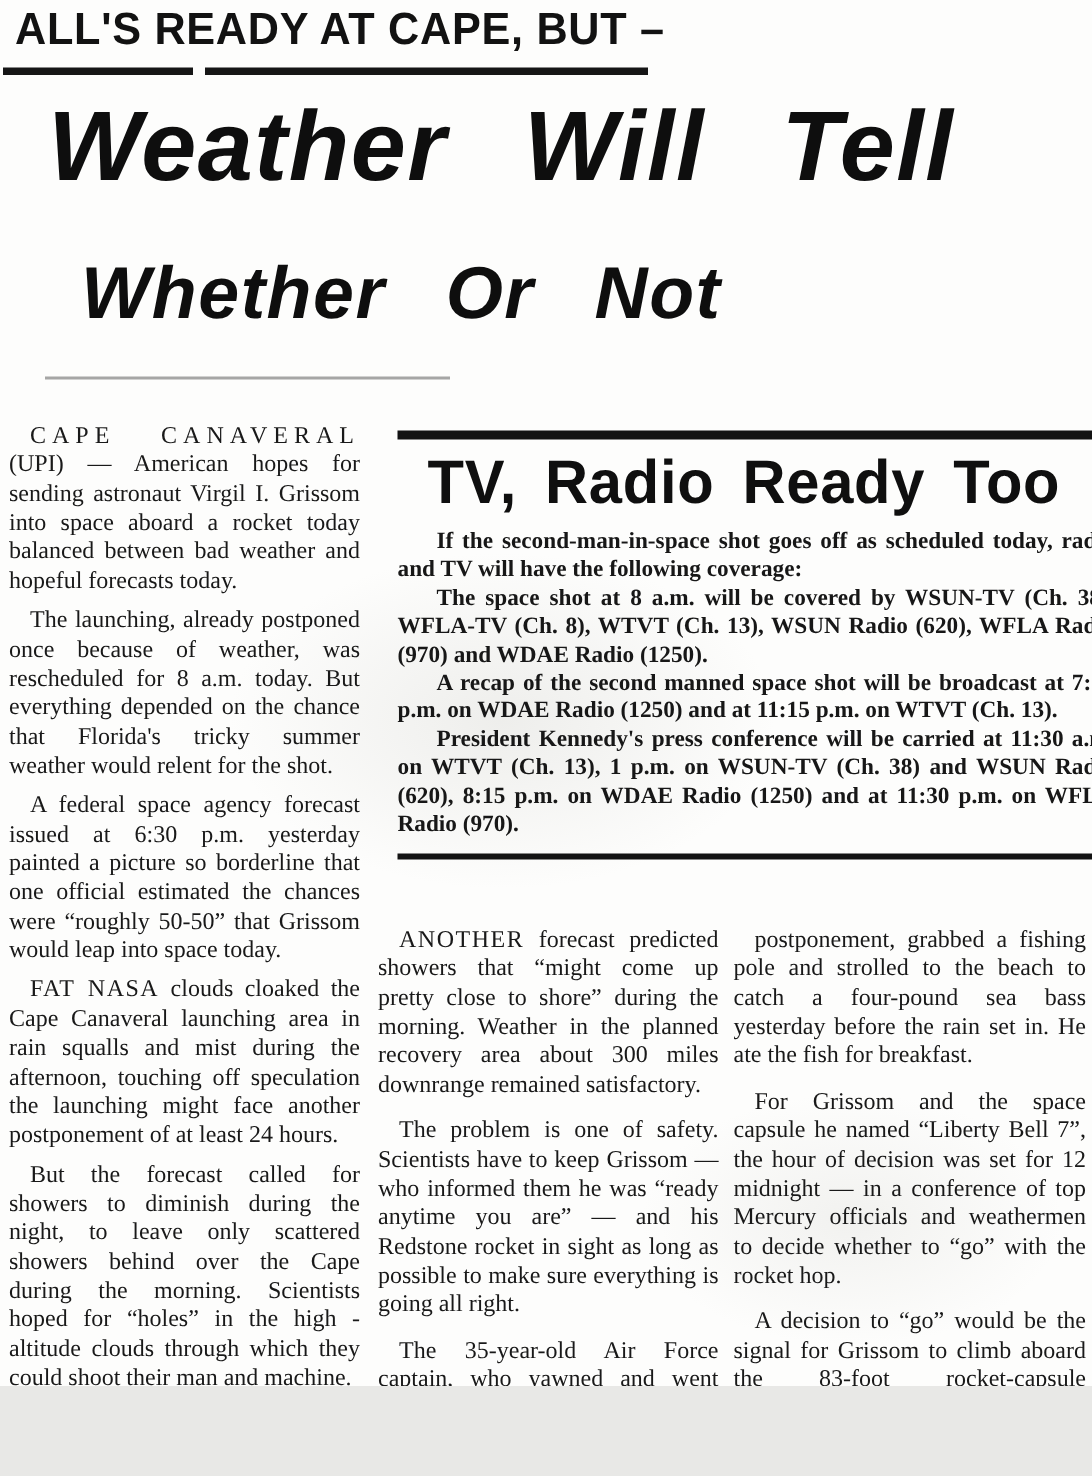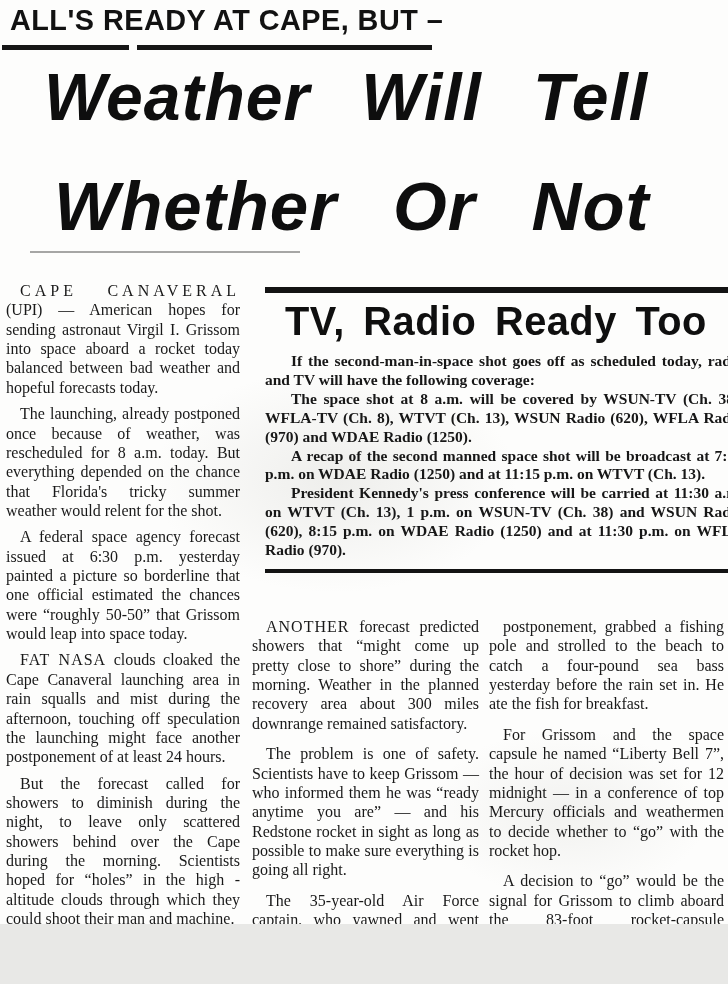--- a/index.html
+++ b/index.html
@@ -24,22 +24,22 @@
   .kicker-rule{
     position:absolute;left:2px;top:45px;width:430px;height:5px;
     background:linear-gradient(to right,#161616 0 127px,transparent 127px 135px,#161616 135px 100%);
   }
   
   .headline{
     position:absolute;left:0;top:50px;width:728px;margin:0;
     font-family:"Liberation Sans", sans-serif;
     font-style:italic;font-weight:bold;color:#0e0e0e;
   }
-  .hl-line1{display:block;font-size:66px;line-height:1;margin:14px 0 0 44px;word-spacing:.48em;letter-spacing:1px;}
-  .hl-line2{display:block;font-size:69px;line-height:1;margin:42px 0 0 54px;word-spacing:.52em;letter-spacing:1px;}
+  .hl-line1{display:block;font-size:66px;line-height:1;margin:14px 0 0 32px;word-spacing:.48em;letter-spacing:1px;}
+  .hl-line2{display:block;font-size:49px;line-height:1;margin:42px 0 0 54px;word-spacing:.52em;letter-spacing:1px;}
   .headline-underline{position:absolute;left:30px;top:251px;width:270px;height:2px;background:rgba(60,60,60,.45);}
   
   .bodytext p{
     margin:0 0 7px 0;
     font-size:16px;line-height:1.21;
     font-weight:normal;color:#191919;
     text-align:justify;text-indent:14px;
   }
   .col-left{position:absolute;left:6px;top:281px;width:234px;}
   .col-mid{position:absolute;left:252px;top:617px;width:227px;}

